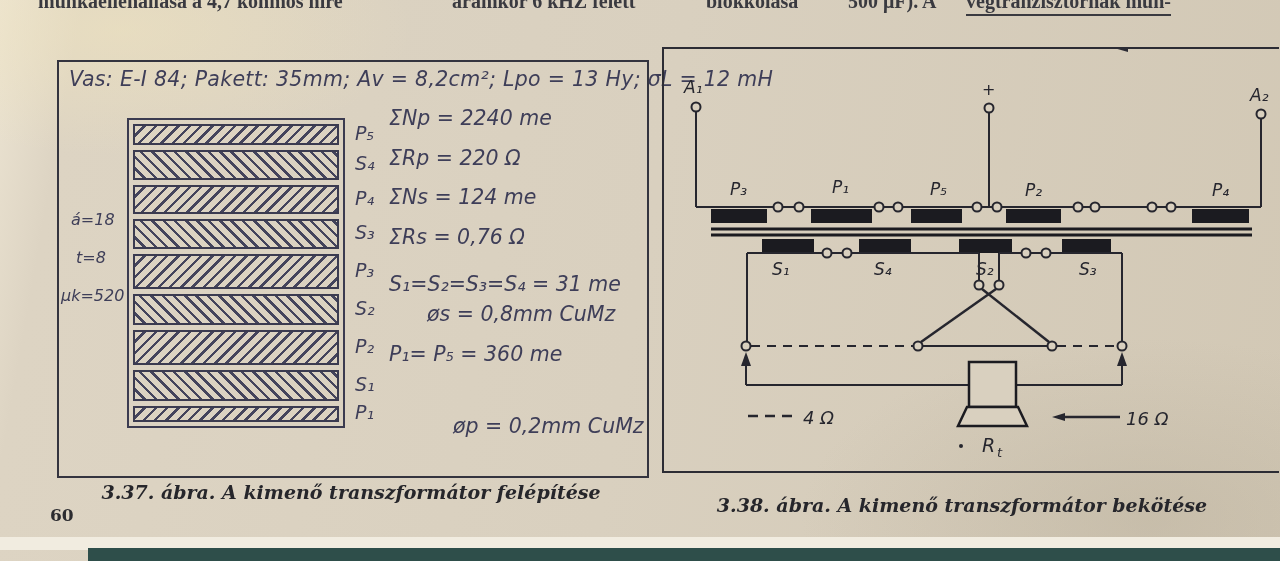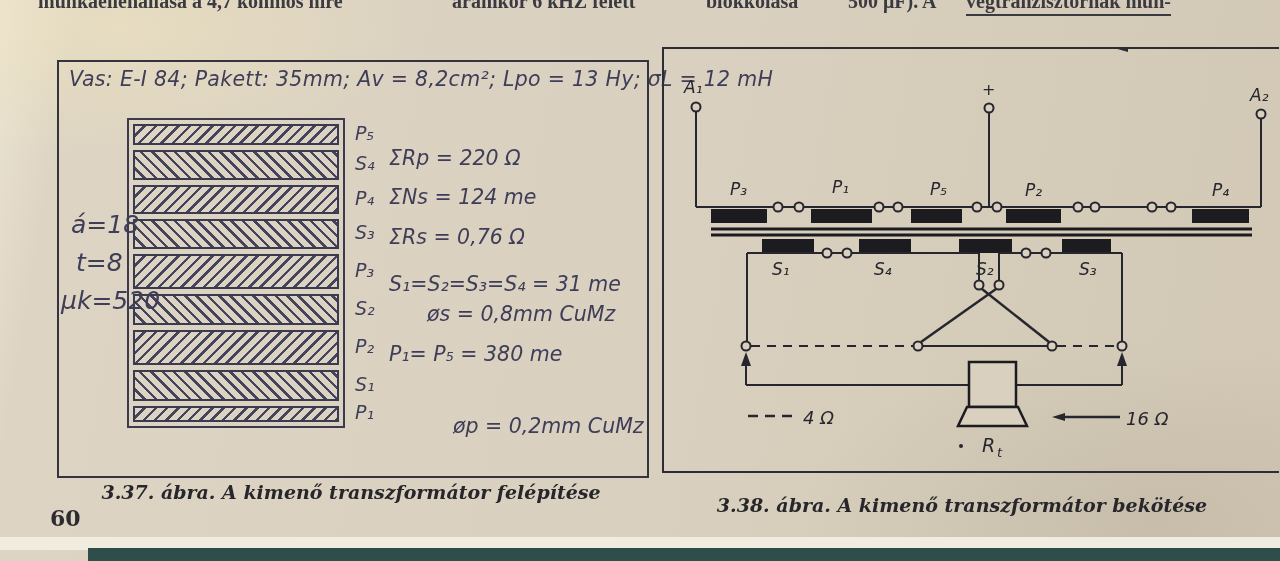--- a/index.html
+++ b/index.html
@@ -21,27 +21,27 @@
     border:2px solid #34343f;}
   .hand{font-family:"DejaVu Sans",sans-serif;font-style:italic;color:#3e3e58;}
   .hdr{position:absolute;left:10px;top:5px;font-size:20.5px;letter-spacing:.3px;white-space:nowrap;}
   .core-box{position:absolute;left:68px;top:56px;width:206px;border:2.5px solid #3b3b50;
     padding:4px;display:flex;flex-direction:column;gap:5px;}
   .bar{border:2px solid #3b3b50;box-sizing:border-box;}
   .hA{background:repeating-linear-gradient(135deg,rgba(0,0,0,0) 0 5.5px,#44445c 5.5px 8px);}
   .hB{background:repeating-linear-gradient(45deg,rgba(0,0,0,0) 0 5.5px,#44445c 5.5px 8px);}
   .core-labels{position:absolute;left:296px;top:56px;padding:4px 0;display:flex;flex-direction:column;gap:5px;font-size:19px;}
   .core-labels .cl{display:flex;align-items:center;}
-  .sideparam{position:absolute;font-size:25px;}
+  .sideparam{position:absolute;font-size:16px;}
   .val{position:absolute;font-size:20.5px;white-space:nowrap;}
   
   .caption{position:absolute;font-family:"DejaVu Serif","Liberation Serif",serif;
     font-style:italic;font-weight:bold;color:#26262b;font-size:19px;text-align:center;white-space:nowrap;}
   .pageno{position:absolute;left:50px;top:505px;font-family:"DejaVu Serif",serif;
-    font-weight:bold;font-size:22px;color:#2c2c30;}
+    font-weight:bold;font-size:17px;color:#2c2c30;}
   
   .fig338{position:absolute;left:662px;top:47px;}
   .fig338 text{font-family:"DejaVu Sans",sans-serif;font-style:italic;fill:#26262e;}
   
   .band-white{position:absolute;left:0;top:537px;width:1280px;height:13px;background:#f1ece0;}
   .band-teal{position:absolute;left:88px;top:548px;width:1192px;height:13px;background:#2e4e4a;}
 </style>
 </head>
 <body>
 
@@ -79,26 +79,27 @@
       <div class="cl" style="height:31px">S₂</div>
       <div class="cl" style="height:35px">P₂</div>
       <div class="cl" style="height:31px">S₁</div>
       <div class="cl" style="height:16px">P₁</div>
     </div>
 
     <span class="sideparam hand" style="left:12px;top:148px">á=18</span>
     <span class="sideparam hand" style="left:17px;top:186px">t=8</span>
     <span class="sideparam hand" style="left:2px;top:224px">μk=520</span>
 
+    <div class="val hand" style="left:330px;top:44px">ΣNp = 2240 me</div>
     <div class="val hand" style="left:330px;top:84px">ΣRp = 220 Ω</div>
     <div class="val hand" style="left:330px;top:123px">ΣNs = 124 me</div>
     <div class="val hand" style="left:330px;top:163px">ΣRs = 0,76 Ω</div>
     <div class="val hand" style="left:330px;top:210px">S₁=S₂=S₃=S₄ =  31 me</div>
     <div class="val hand" style="left:368px;top:240px">øs = 0,8mm  CuMz</div>
-    <div class="val hand" style="left:330px;top:280px">P₁= P₅  =  380 me</div>
+    <div class="val hand" style="left:330px;top:280px">P₁= P₅  =  360 me</div>
     <div class="val hand" style="left:394px;top:352px">øp = 0,2mm  CuMz</div>
   </div>
 
   <div class="caption" style="left:57px;top:481px;width:588px">3.37.  ábra.  A  kimenő  transzformátor  felépítése</div>
   <div class="pageno">60</div>
 
   <svg class="fig338" width="618" height="426" viewBox="0 0 618 426">
 
     <path d="M617,1 L1,1 L1,425 L617,425" fill="none" stroke="#2c2c34" stroke-width="2"></path>
     <polygon points="452,1 466,-3 466,5" fill="#2c2c34"></polygon>

